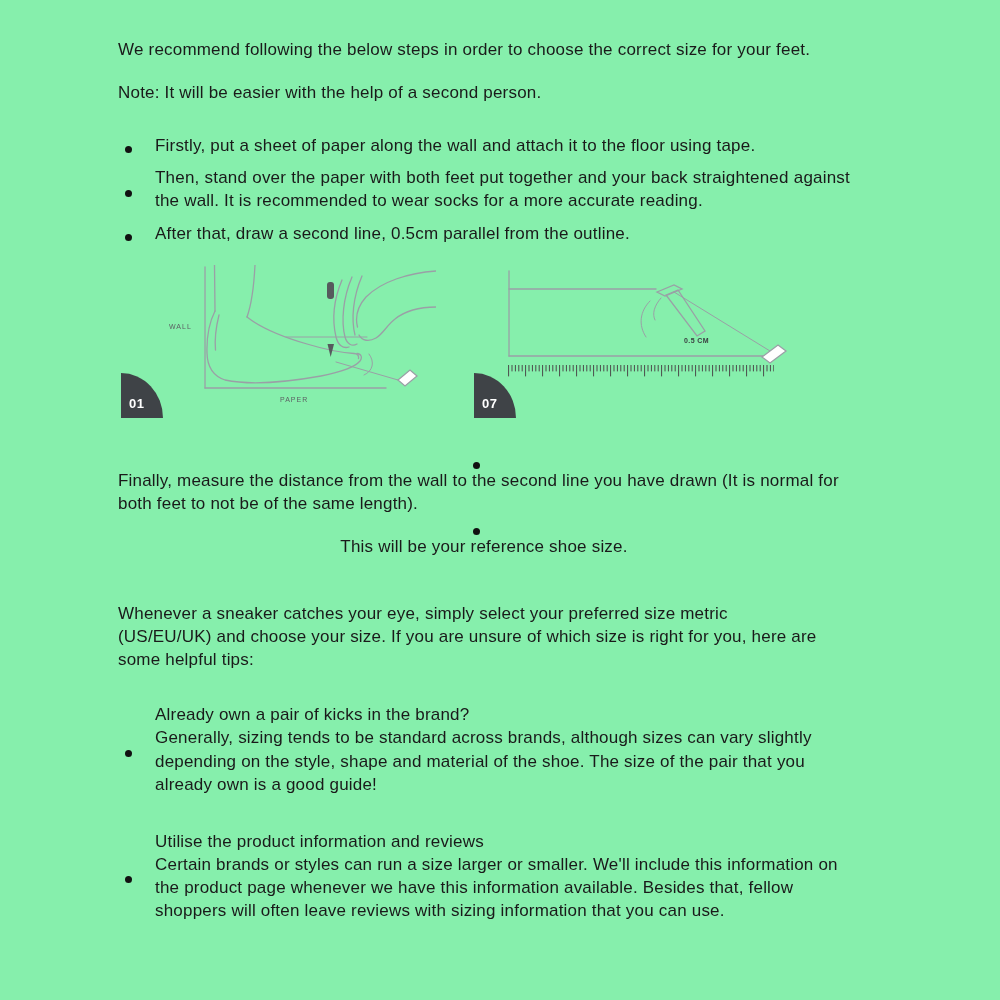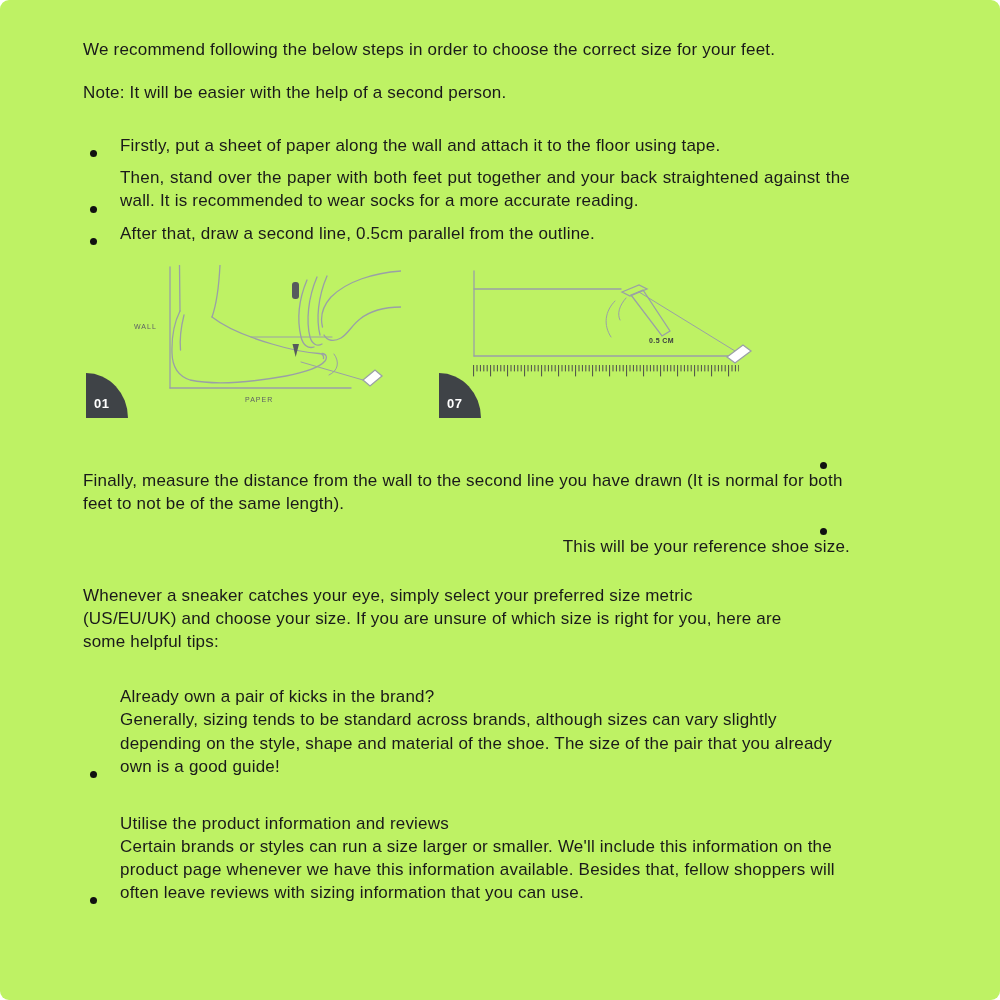--- a/index.html
+++ b/index.html
@@ -1,35 +1,34 @@
 <!DOCTYPE html>
 <html><head>
 <meta charset="utf-8">
 <style>
   * { margin:0; padding:0; box-sizing:border-box; }
   html,body { background:#fff; }
   .page {
     position:relative;
     width:1000px; height:1000px;
-    background:#bef264;
+    background:#86efac;
     font-family:"Liberation Sans", sans-serif;
     font-size:17px; line-height:1.36;
     letter-spacing:.2px;
     color:#1a1a1a;
-    padding:38px 150px 0 83px;
+    padding:38px 150px 0 118px;
     overflow:hidden;
-    border-radius:9px;
   }
   .para { margin:0 0 10px 0; }
   .para.intro { max-width:700px; }
   .para.note { margin-bottom:30px;margin-top:20px; }
-  .para.tips-intro { margin:26px 0 32px 0; max-width:708px; }
+  .para.tips-intro { margin:44px 0 32px 0; max-width:708px; }
 
   ul.bullets { list-style:none; }
-  ul.bullets li { display:flex; align-items:flex-end; }
+  ul.bullets li { display:flex; align-items:center; }
   ul.steps li { margin-bottom:9px; }
   ul.results li { margin-bottom:5px;flex-direction:column; }
   ul.tips li { margin-bottom:34px; }
   .dot {
     flex:0 0 auto;
     width:7px; height:7px; border-radius:50%;
     background:#111;
     margin:8px 23px 0 7px;
   }
   .li-text { flex:1 1 auto; }

